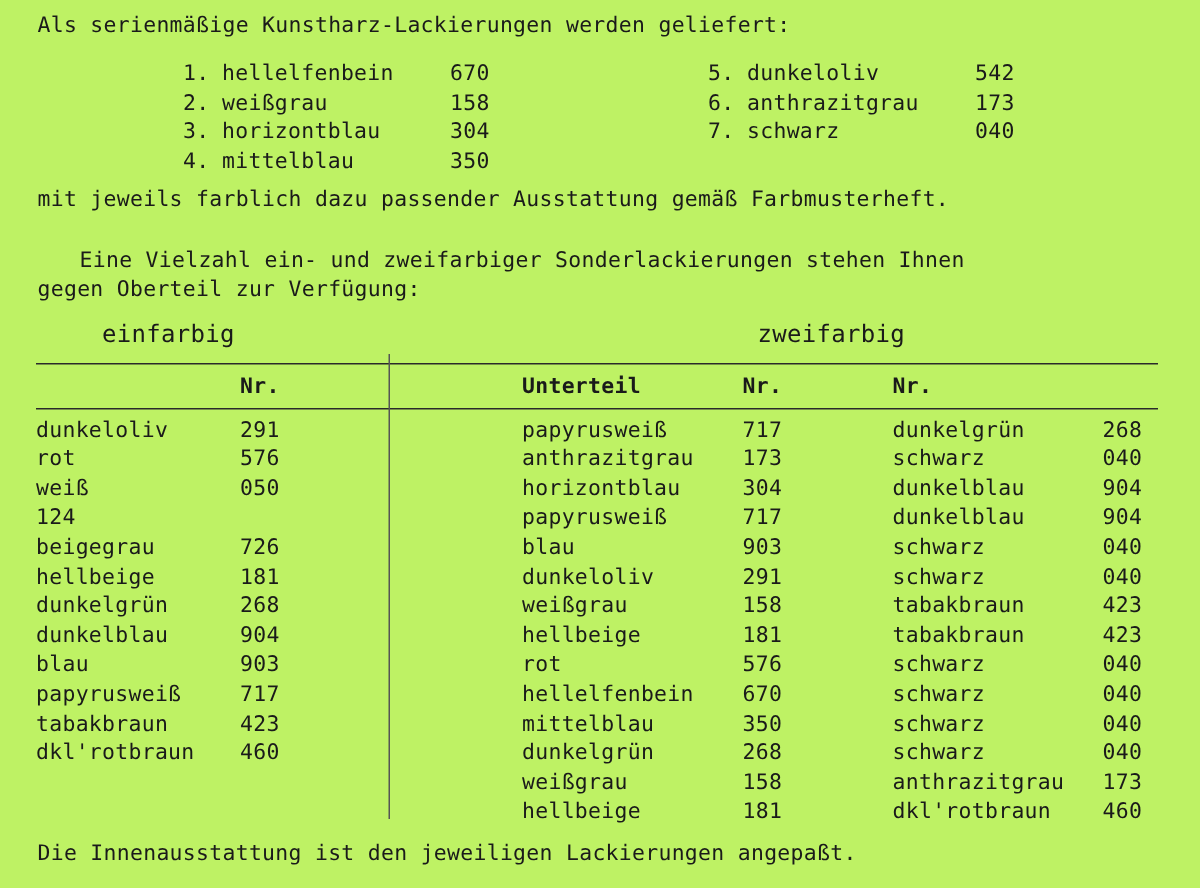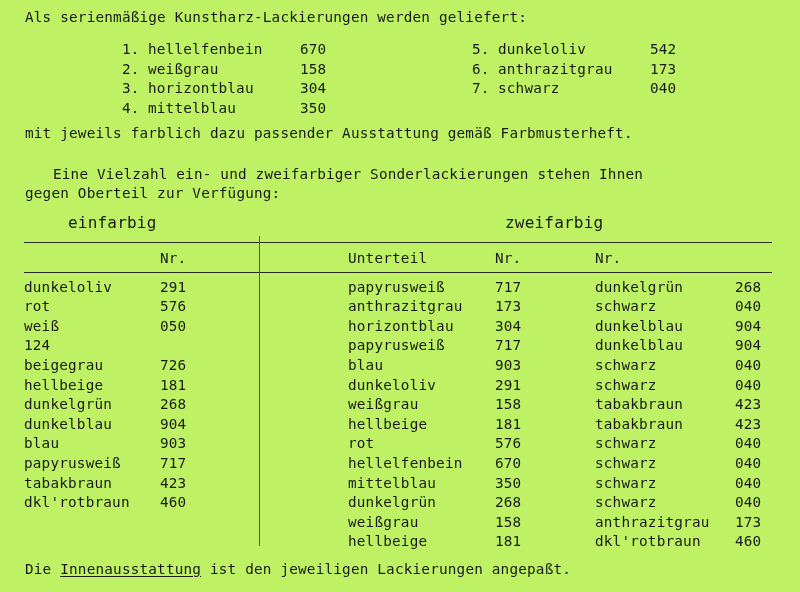--- a/index.html
+++ b/index.html
@@ -56,31 +56,31 @@
     border-left: 1.4px solid #555;
   }
 
   
   .tbl {
     position: absolute;
     font-size: 14.3px;
     letter-spacing: 0.2px;
   }
   .trow { display: flex; height: 19.6px; align-items: flex-start; }
-  .thead .trow { height: 19.6px; }
+  .thead .trow { height: 19.6px; font-weight: bold; }
 
   .c-name1 { width: 136px; }
   .c-nr1   { width: 60px; }
 
   .c-unter { width: 147px; }
   .c-nr2   { width: 100px; }
   .c-ober  { width: 140px; }
   .c-nr3   { width: 60px; }
 
-  .u-line { text-decoration: underline; text-underline-offset: 2px; }
+  .u-line { text-underline-offset: 2px; }
 </style>
 </head>
 <body>
 
 <div class="page">
 
   <div class="abs para" style="left:25px; top:8px;">Als serienmäßige Kunstharz-Lackierungen werden geliefert:</div>
 
   <div class="serie-list" style="left:122px; top:40px;">
     <div class="serie-row list-line">

